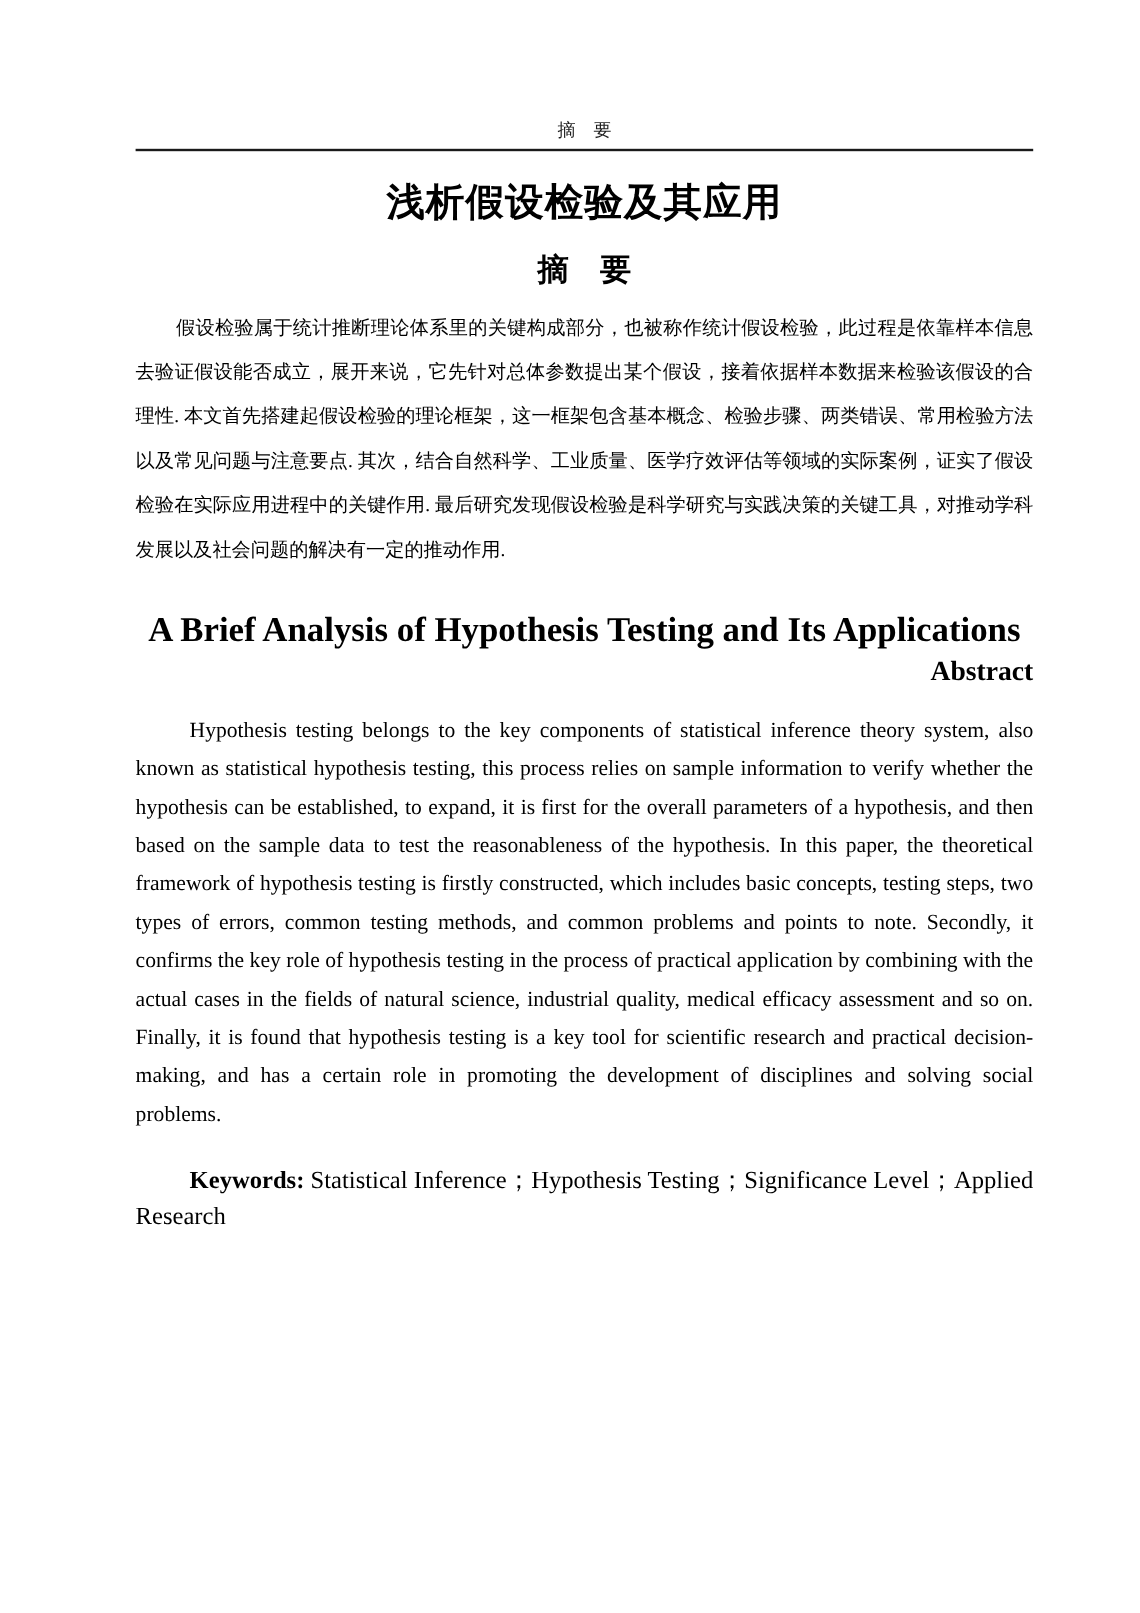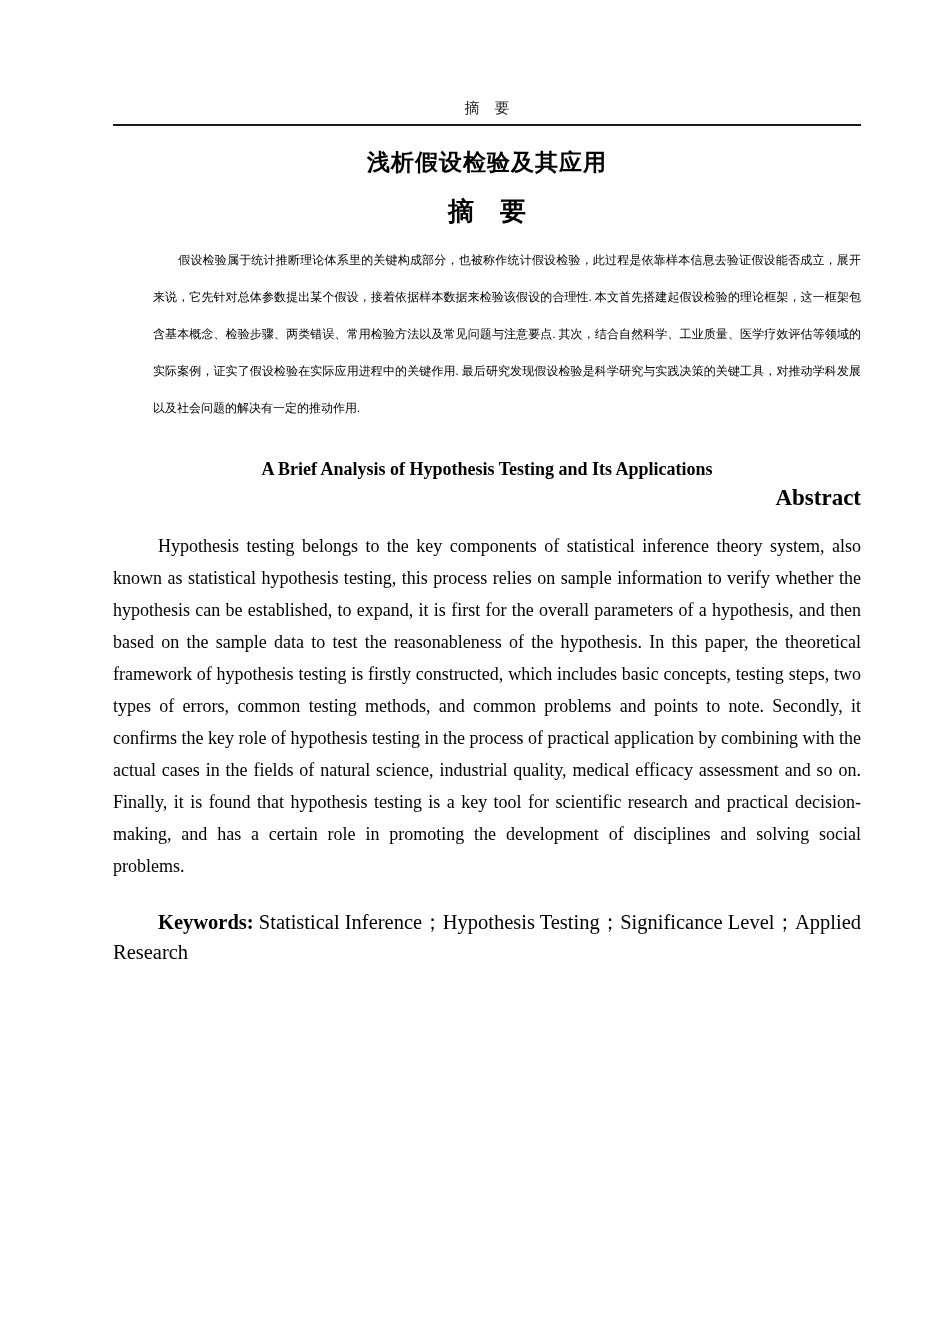--- a/index.html
+++ b/index.html
@@ -26,52 +26,51 @@
     text-align: center;
     font-size: 15px;
     color: #1c1c1c;
     border-bottom: 2px solid #1a1a1a;
   }
   .title-cn {
     margin-top: 21px;
     text-align: center;
     font-family: "Liberation Sans", "DejaVu Sans", sans-serif;
     font-weight: bold;
-    font-size: 23px;
+    font-size: 32px;
     letter-spacing: 1px;
   }
   .abstract-heading-cn {
     margin-top: 16px;
     text-align: center;
     font-family: "Liberation Sans", "DejaVu Sans", sans-serif;
     font-weight: bold;
     font-size: 26px;
   }
   .para-cn {
     margin-top: 13px;
-    font-size: 12px;
+    font-size: 16px;
     line-height: 37px;
     text-align: justify;
     text-indent: 2.1em;
-    margin-left: 40px;
   }
   .keywords-cn {
     margin-top: 9px;
     font-size: 20px;
     line-height: 30px;
   }
   .keywords-cn .label {
     font-family: "Liberation Sans", "DejaVu Sans", sans-serif;
     font-weight: bold;
   }
   .title-en {
     margin-top: 32px;
     text-align: center;
     font-weight: bold;
-    font-size: 18px;
+    font-size: 29px;
   }
   .abstract-heading-en {
     margin-top: 5px;
     text-align: right;
     font-weight: bold;
     font-size: 23px;
   }
   .para-en {
     margin-top: 19px;
     font-size: 18px;

